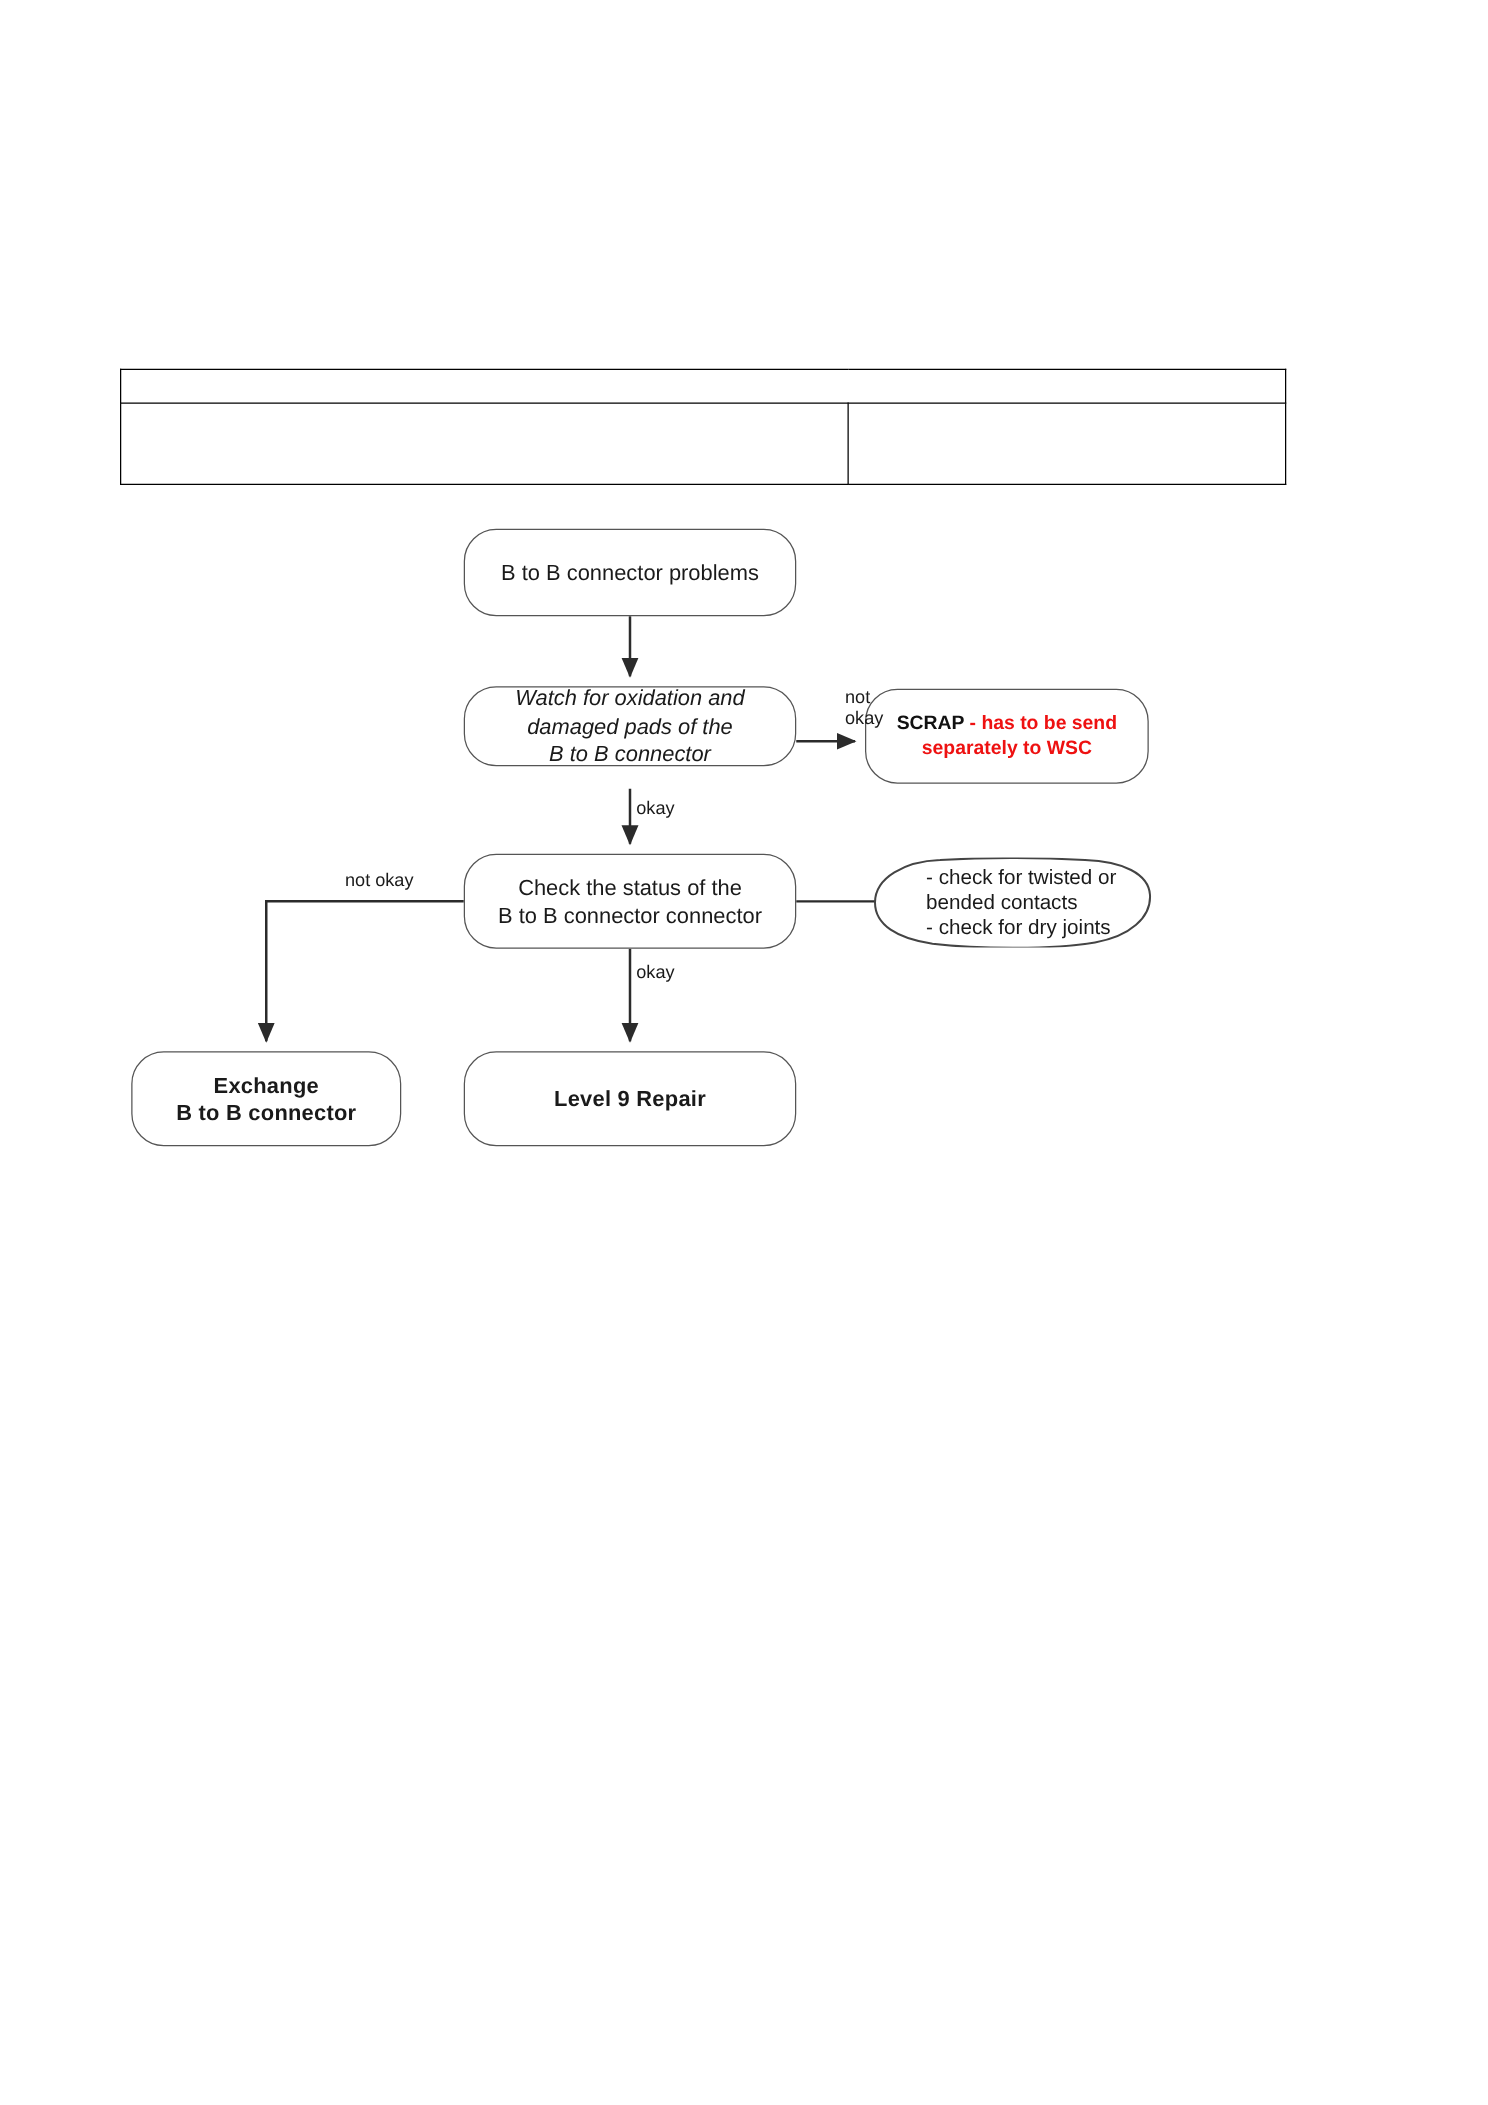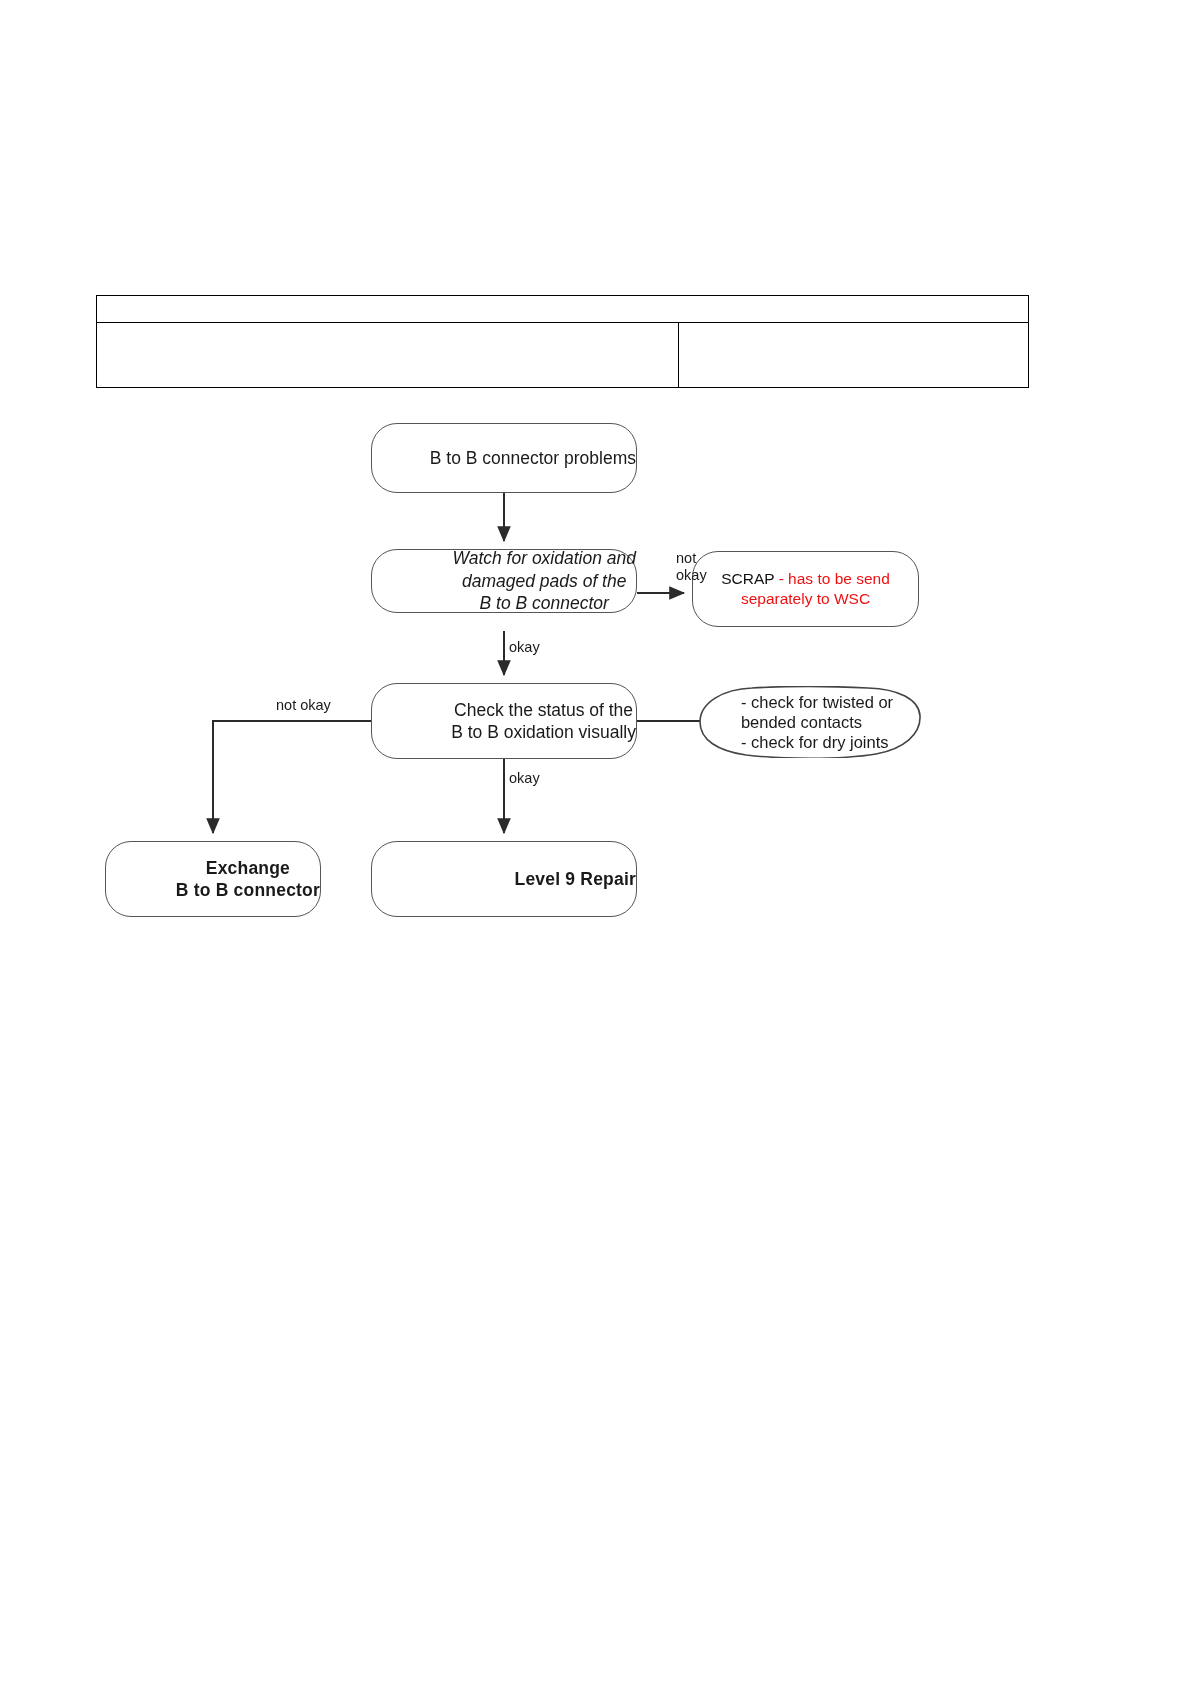--- a/index.html
+++ b/index.html
@@ -55,40 +55,40 @@
 
   
   .node {
     position: absolute;
     box-sizing: border-box;
     background: #ffffff;
     border: 1.7px solid #555555;
     border-radius: 26px;
     display: flex;
     align-items: center;
-    justify-content: flex-end;
+    justify-content: center;
     text-align: center;
     font-size: 17.5px;
     line-height: 1.28;
     color: #1a1a1a;
     z-index: 3;
   }
   .node .node-label { display: block; white-space: pre-line; }
   .node.bold { font-weight: bold; letter-spacing: .2px; }
 
   #node-start        { left: 371px; top: 423px; width: 266px; height: 70px; }
   #node-watch        { left: 371px; top: 549px; width: 266px; height: 64px; font-style: italic; }
   #node-check        { left: 371px; top: 683px; width: 266px; height: 76px; }
   #node-exchange     { left: 105px; top: 841px; width: 216px; height: 76px; }
   #node-level2       { left: 371px; top: 841px; width: 266px; height: 76px; }
 
   
   #node-scrap {
     left: 692px; top: 551px; width: 227px; height: 76px;
-    font-weight: normal;
+    font-weight: bold;
     font-size: 15.5px;
     line-height: 1.3;
   }
   #node-scrap .scrap-inner { display: block; padding: 0 6px; }
   .scrap-word { color: #111111; }
   .scrap-note { color: #ee1111; }
 
   
   #note-bubble {
     position: absolute;
@@ -183,21 +183,21 @@
 B to B connector</span>
 </div>
 
 <div class="node" id="node-scrap">
   <span class="scrap-inner"><span class="scrap-word">SCRAP</span><span class="scrap-note"> - has to be send
 separately to WSC</span></span>
 </div>
 
 <div class="node" id="node-check">
   <span class="node-label">Check the status of the
-B to B oxidation visually</span>
+B to B connector connector</span>
 </div>
 
 <div id="note-bubble">
   <svg class="bubble-shape" viewBox="0 0 232 72" preserveAspectRatio="none" xmlns="http://www.w3.org/2000/svg">
     <path d="M10,36
              C10,16 34,3 62,2
              C96,0 140,0 178,2
              C208,3 229,13 230,30
              C231,48 214,63 186,68
              C150,74 90,73 56,69

